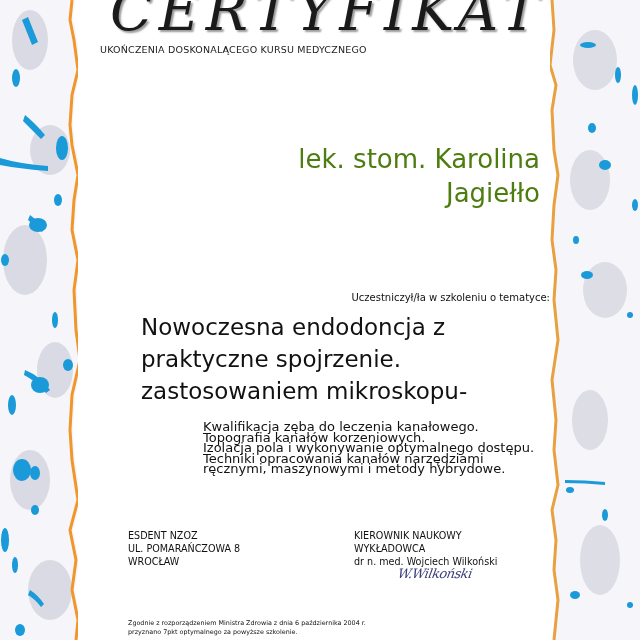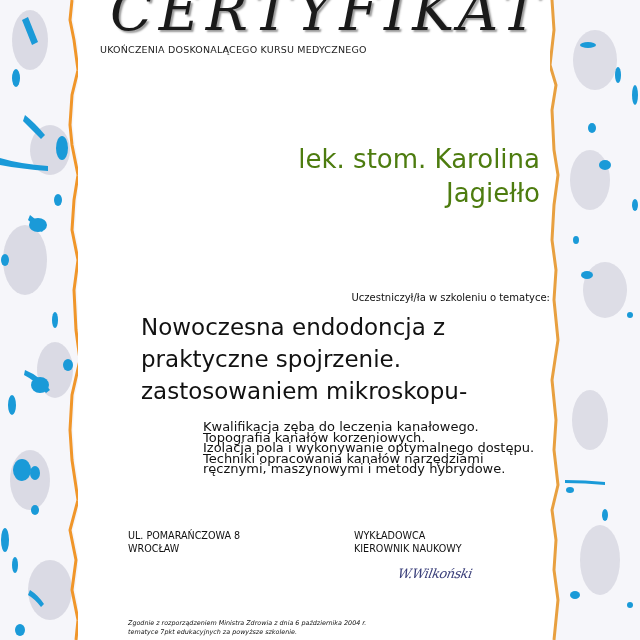--- a/index.html
+++ b/index.html
@@ -54,21 +54,21 @@
     font-size: 9.6px; line-height: 13px; color: #111;
   }
   .signature {
     position: absolute; left: 398px; top: 566px;
     font-family: "DejaVu Serif", serif; font-style: italic;
     font-size: 13px; color: #3a3f7a; letter-spacing: -0.5px;
     transform: skewX(-10deg);
   }
   .footer {
     position: absolute; left: 128px; top: 619px; width: 400px;
-    font-size: 6.4px; line-height: 9px; color: #111; font-style: italic;
+    font-size: 6.4px; line-height: 9px; color: #111;
   }
 </style>
 </head>
 <body>
 
 <div class="border-left">
   <svg width="80" height="640" viewBox="0 0 80 640">
     <g fill="#c9c9d6" opacity="0.6">
       <ellipse cx="30" cy="40" rx="18" ry="30"></ellipse>
       <ellipse cx="50" cy="150" rx="20" ry="25"></ellipse>
@@ -154,27 +154,29 @@
 </div>
 
 <div class="topics-list">
   <div>Kwalifikacja zęba do leczenia kanałowego.</div>
   <div>Topografia kanałów korzeniowych.</div>
   <div>Izolacja pola i wykonywanie optymalnego dostępu.</div>
   <div>Techniki opracowania kanałów narzędziami ręcznymi, maszynowymi i metody hybrydowe.</div>
 </div>
 
 <div class="organizer">
+  <div>ESDENT NZOZ</div>
   <div>UL. POMARAŃCZOWA 8</div>
   <div>WROCŁAW</div>
 </div>
 
 <div class="lecturer">
+  <div>KIEROWNIK NAUKOWY</div>
   <div>WYKŁADOWCA</div>
-  <div>KIEROWNIK NAUKOWY</div>
+  <div>dr n. med. Wojciech Wilkoński</div>
 </div>
 
 <div class="signature">W.Wilkoński</div>
 
 <div class="footer">
   <div>Zgodnie z rozporządzeniem Ministra Zdrowia z dnia 6 października 2004 r.</div>
-  <div>tematyce 7pkt edukacyjnych za powyższe szkolenie.</div>
+  <div>przyznano 7pkt optymalnego za powyższe szkolenie.</div>
 </div>
 
 </body></html>

